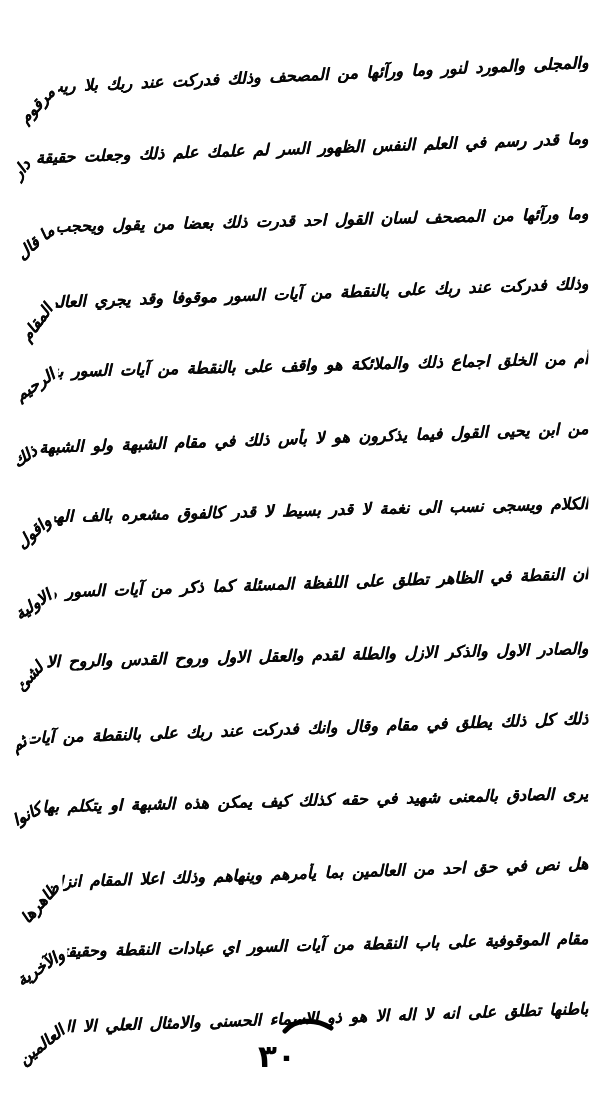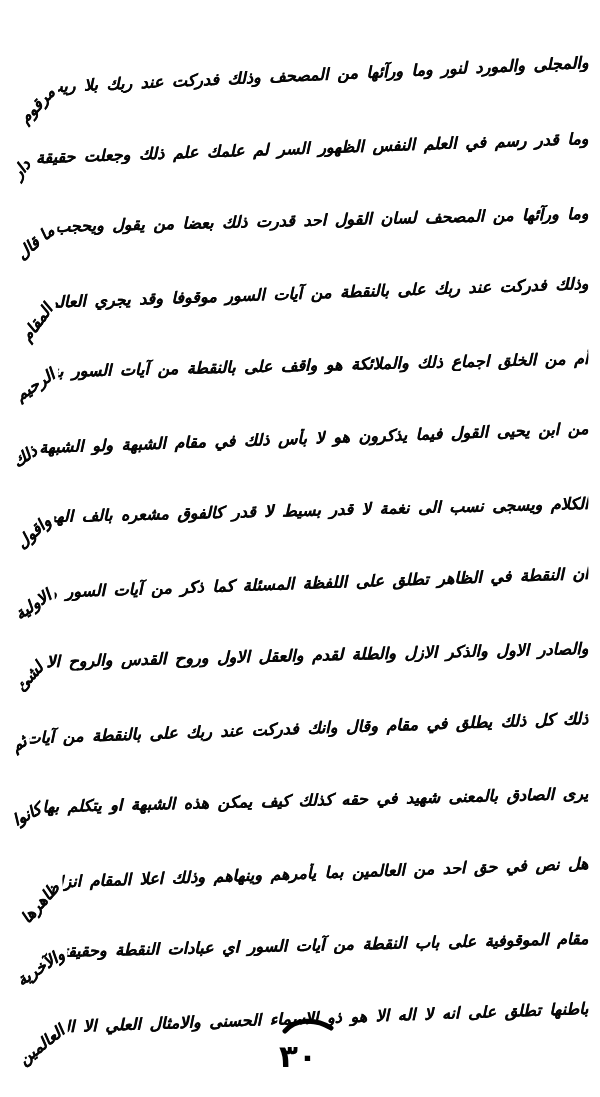--- a/index.html
+++ b/index.html
@@ -60,21 +60,21 @@
   .flourish{
     position:absolute;
     top:1016px;
     left:282px;
   }
   .page-number{
     position:absolute;
     top:1038px;
     left:258px;
     width:80px;
-    text-align:center;
+    text-align:left;
     font-size:31px;
     font-weight:700;
     color:#000;
     direction:rtl;
   }
 </style>
 </head>
 <body>
 
 <div class="page">

